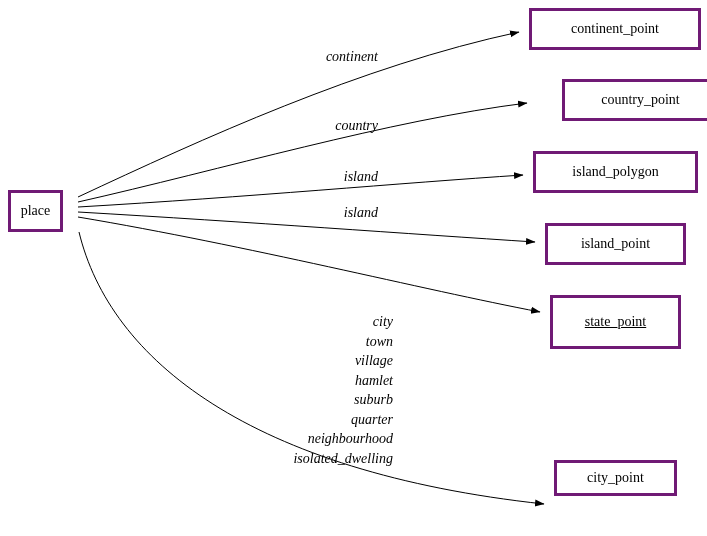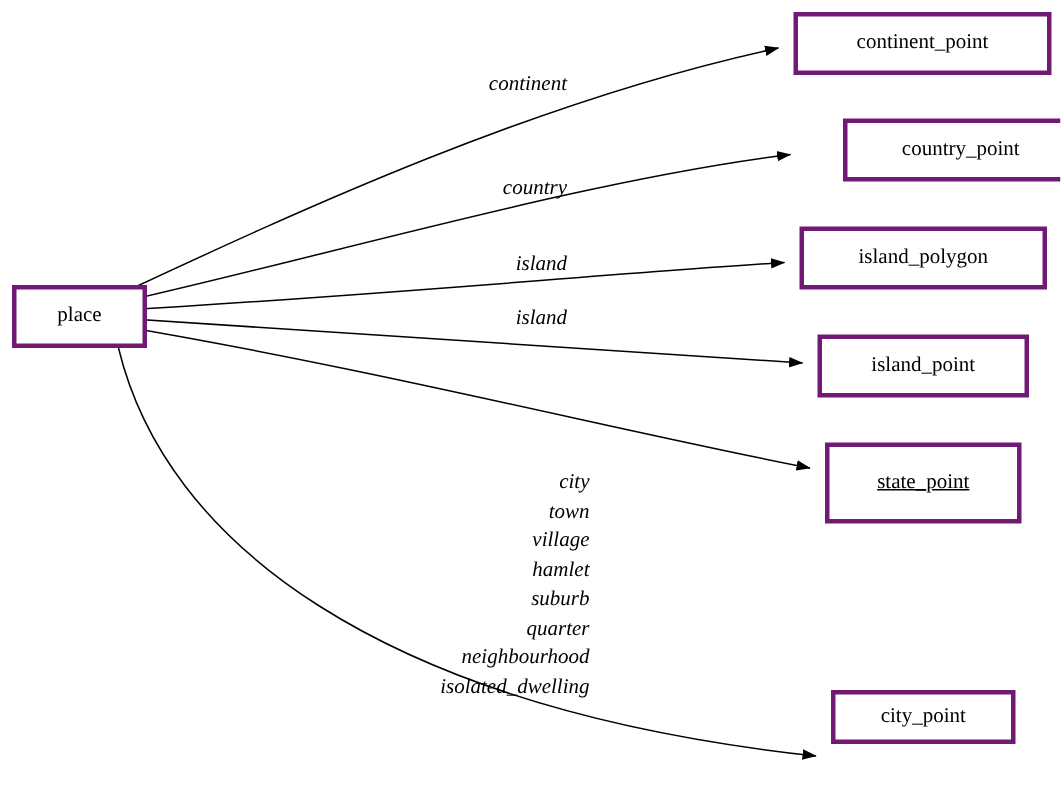--- a/index.html
+++ b/index.html
@@ -55,21 +55,21 @@
       </marker>
     </defs>
     <path d="M78,197 C200,140 360,66 519,32" fill="none" stroke="#000000" stroke-width="1" marker-end="url(#arrow)"></path>
     <path d="M78,202 C220,170 390,120 527,103" fill="none" stroke="#000000" stroke-width="1" marker-end="url(#arrow)"></path>
     <path d="M78,207 C250,197 400,183 523,175" fill="none" stroke="#000000" stroke-width="1" marker-end="url(#arrow)"></path>
     <path d="M78,212 C250,222 410,234 535,242" fill="none" stroke="#000000" stroke-width="1" marker-end="url(#arrow)"></path>
     <path d="M78,217 C250,246 420,289 540,312" fill="none" stroke="#000000" stroke-width="1" marker-end="url(#arrow)"></path>
     <path d="M79,232 C110,360 250,472 544,504" fill="none" stroke="#000000" stroke-width="1" marker-end="url(#arrow)"></path>
   </svg>
 
-  <div class="node" style="left:8px; top:190px; width:90px; height:42px;">place</div>
+  <div class="node" style="left:8px; top:190px; width:55px; height:42px;">place</div>
 
   <div class="node" style="left:529px; top:8px; width:172px; height:42px;">continent_point</div>
 
   <div class="node" style="left:562px; top:79px; width:157px; height:42px;">country_point</div>
 
   <div class="node" style="left:533px; top:151px; width:165px; height:42px;">island_polygon</div>
 
   <div class="node" style="left:545px; top:223px; width:141px; height:42px;">island_point</div>
 
   <div class="node" style="left:550px; top:295px; width:131px; height:54px;text-decoration:underline;">state_point</div>

